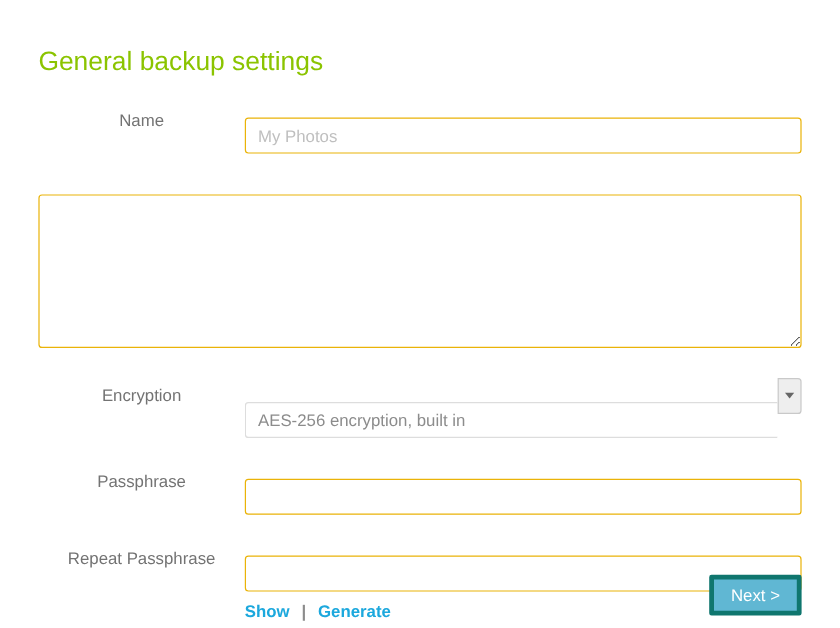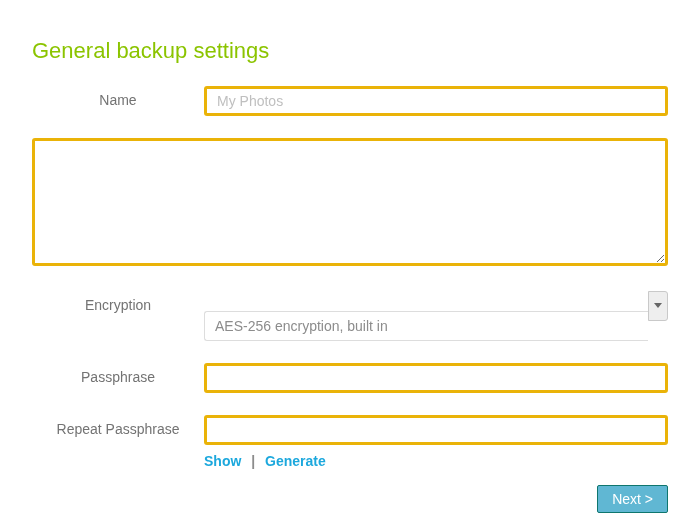--- a/index.html
+++ b/index.html
@@ -36,27 +36,28 @@
     text-align: center;
   }
   .form-control-wrap {
     flex: 1;
   }
   input[type="text"],
   input[type="password"],
   textarea {
     width: 100%;
     height: 30px;
-    border: 3px solid #eab308;
+    border: 1px solid #eab308;
     border-radius: 3px;
     padding: 4px 10px;
     font-family: inherit;
     font-size: 14px;
     color: #555;
     background: #fff;
+    margin-top: 12px;
   }
   input::placeholder { color: #bfbfbf; }
   textarea {
     height: 128px;
     resize: both;
     padding: 8px 10px;
   }
   .select-wrap {
     display: flex;
     width: 100%;
@@ -102,21 +103,21 @@
     margin: 0 6px;
   }
   .footer {
     position: absolute;
     right: 32px;
     bottom: 10px;
   }
   .next-btn {
     background: #60b7d3;
     color: #fff;
-    border: 1px solid #0f766e;
+    border: 4px solid #0f766e;
     border-radius: 2px;
     padding: 5px 14px;
     font-size: 14px;
     cursor: pointer;
   }
 </style>
 </head>
 <body>
 
 <div class="page">

